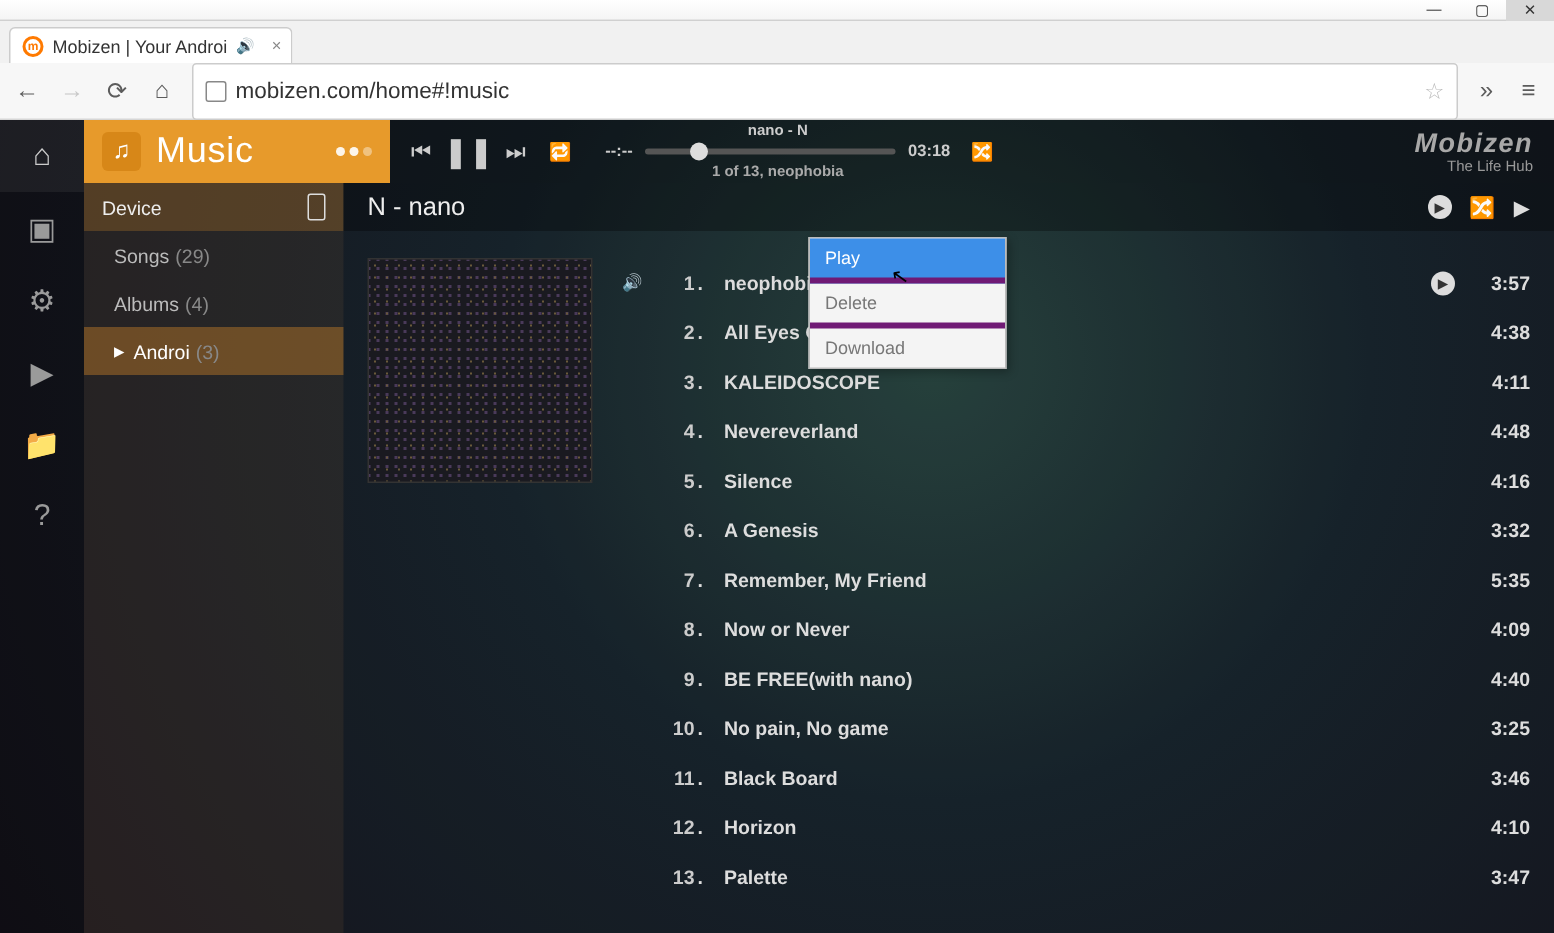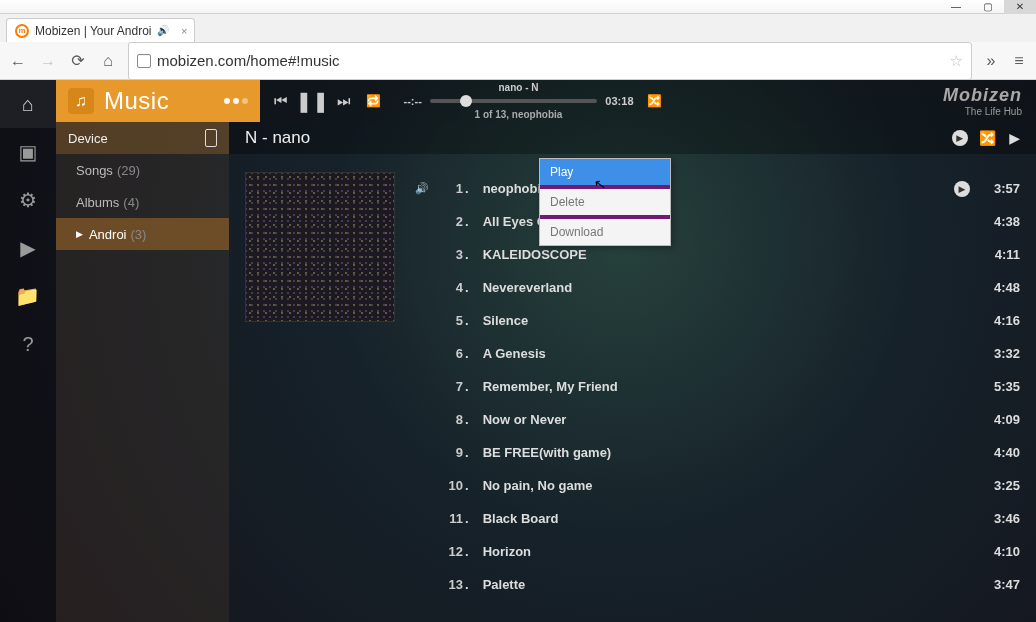--- a/index.html
+++ b/index.html
@@ -284,21 +284,21 @@
                 <span class="num">8</span>
                 <span class="dot">.</span>
                 <span class="name">Now or Never</span>
                 <span class="pbtn">▶</span>
                 <span class="dur">4:09</span>
               </div>
               <div class="trow">
                 <span class="sp-ico">🔊</span>
                 <span class="num">9</span>
                 <span class="dot">.</span>
-                <span class="name">BE FREE(with game)</span>
+                <span class="name">BE FREE(with nano)</span>
                 <span class="pbtn">▶</span>
                 <span class="dur">4:40</span>
               </div>
               <div class="trow">
                 <span class="sp-ico">🔊</span>
                 <span class="num">10</span>
                 <span class="dot">.</span>
                 <span class="name">No pain, No game</span>
                 <span class="pbtn">▶</span>
                 <span class="dur">3:25</span>

